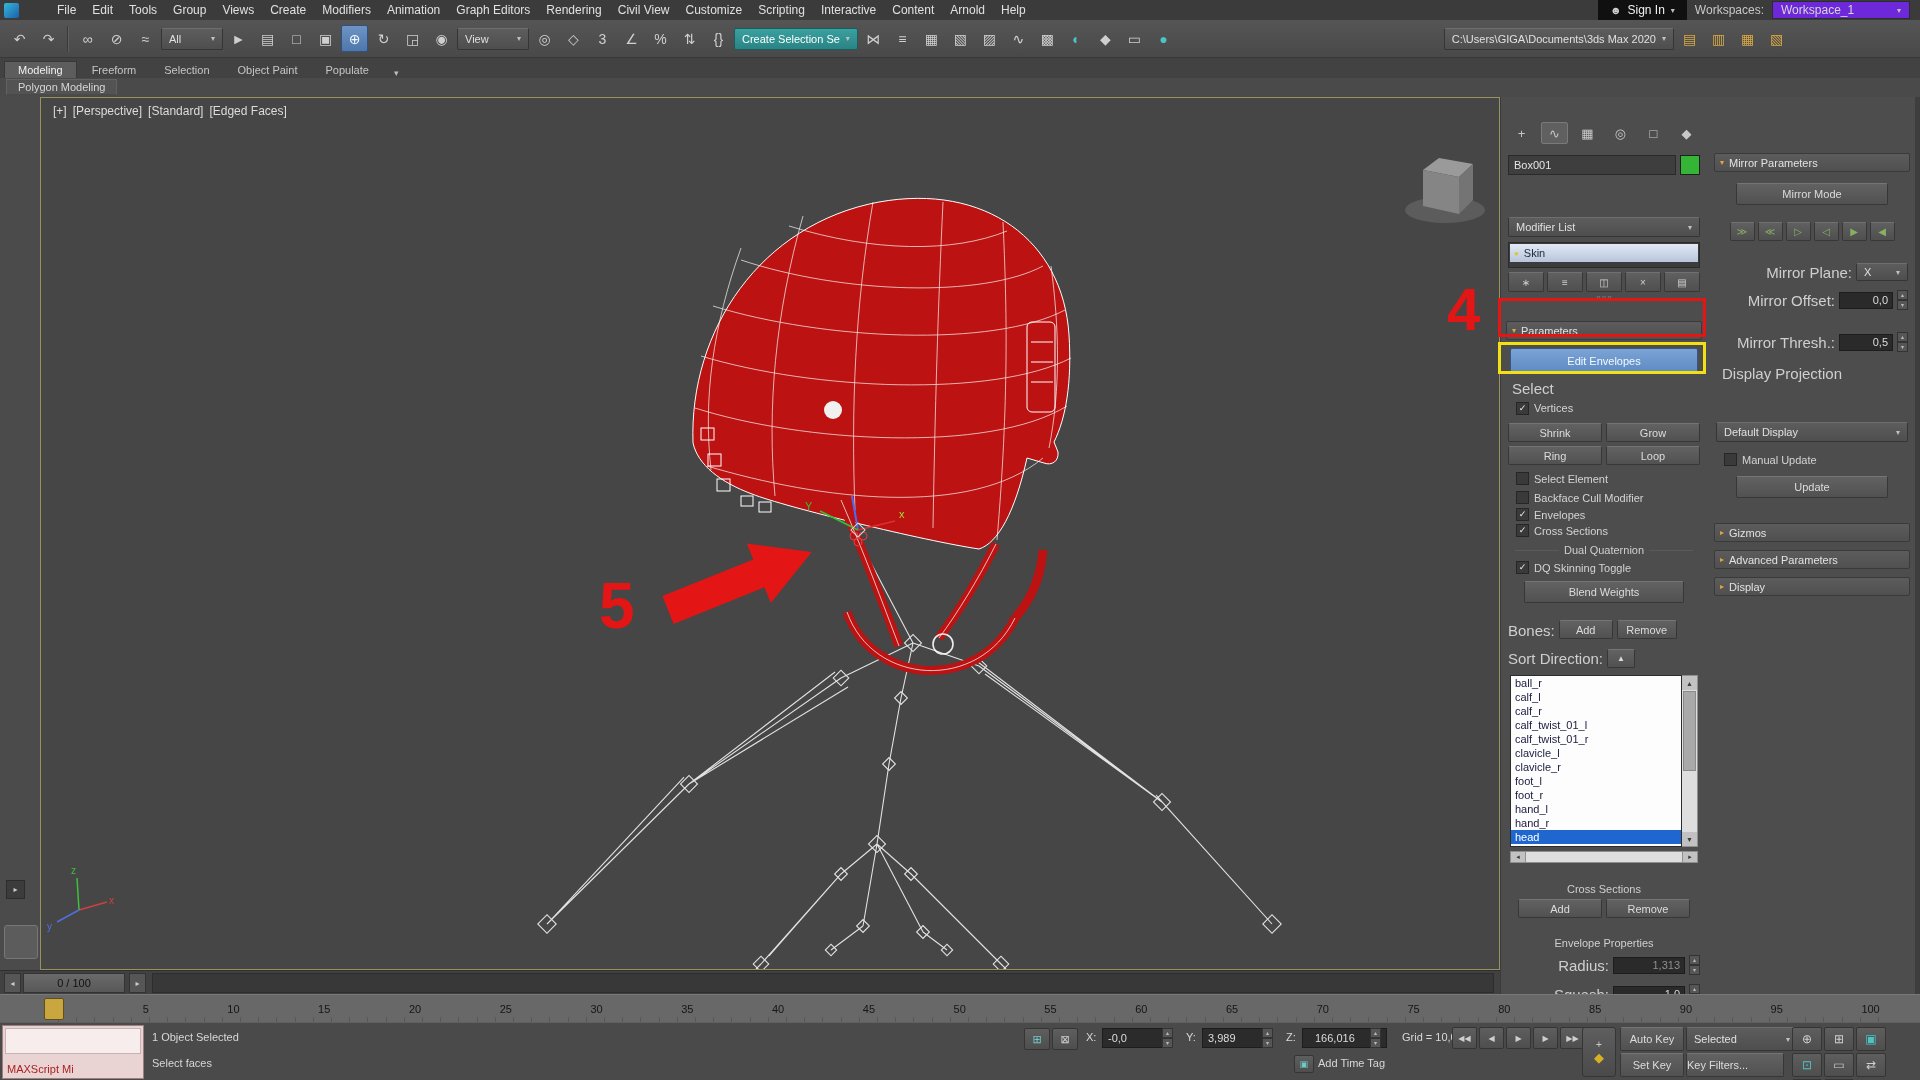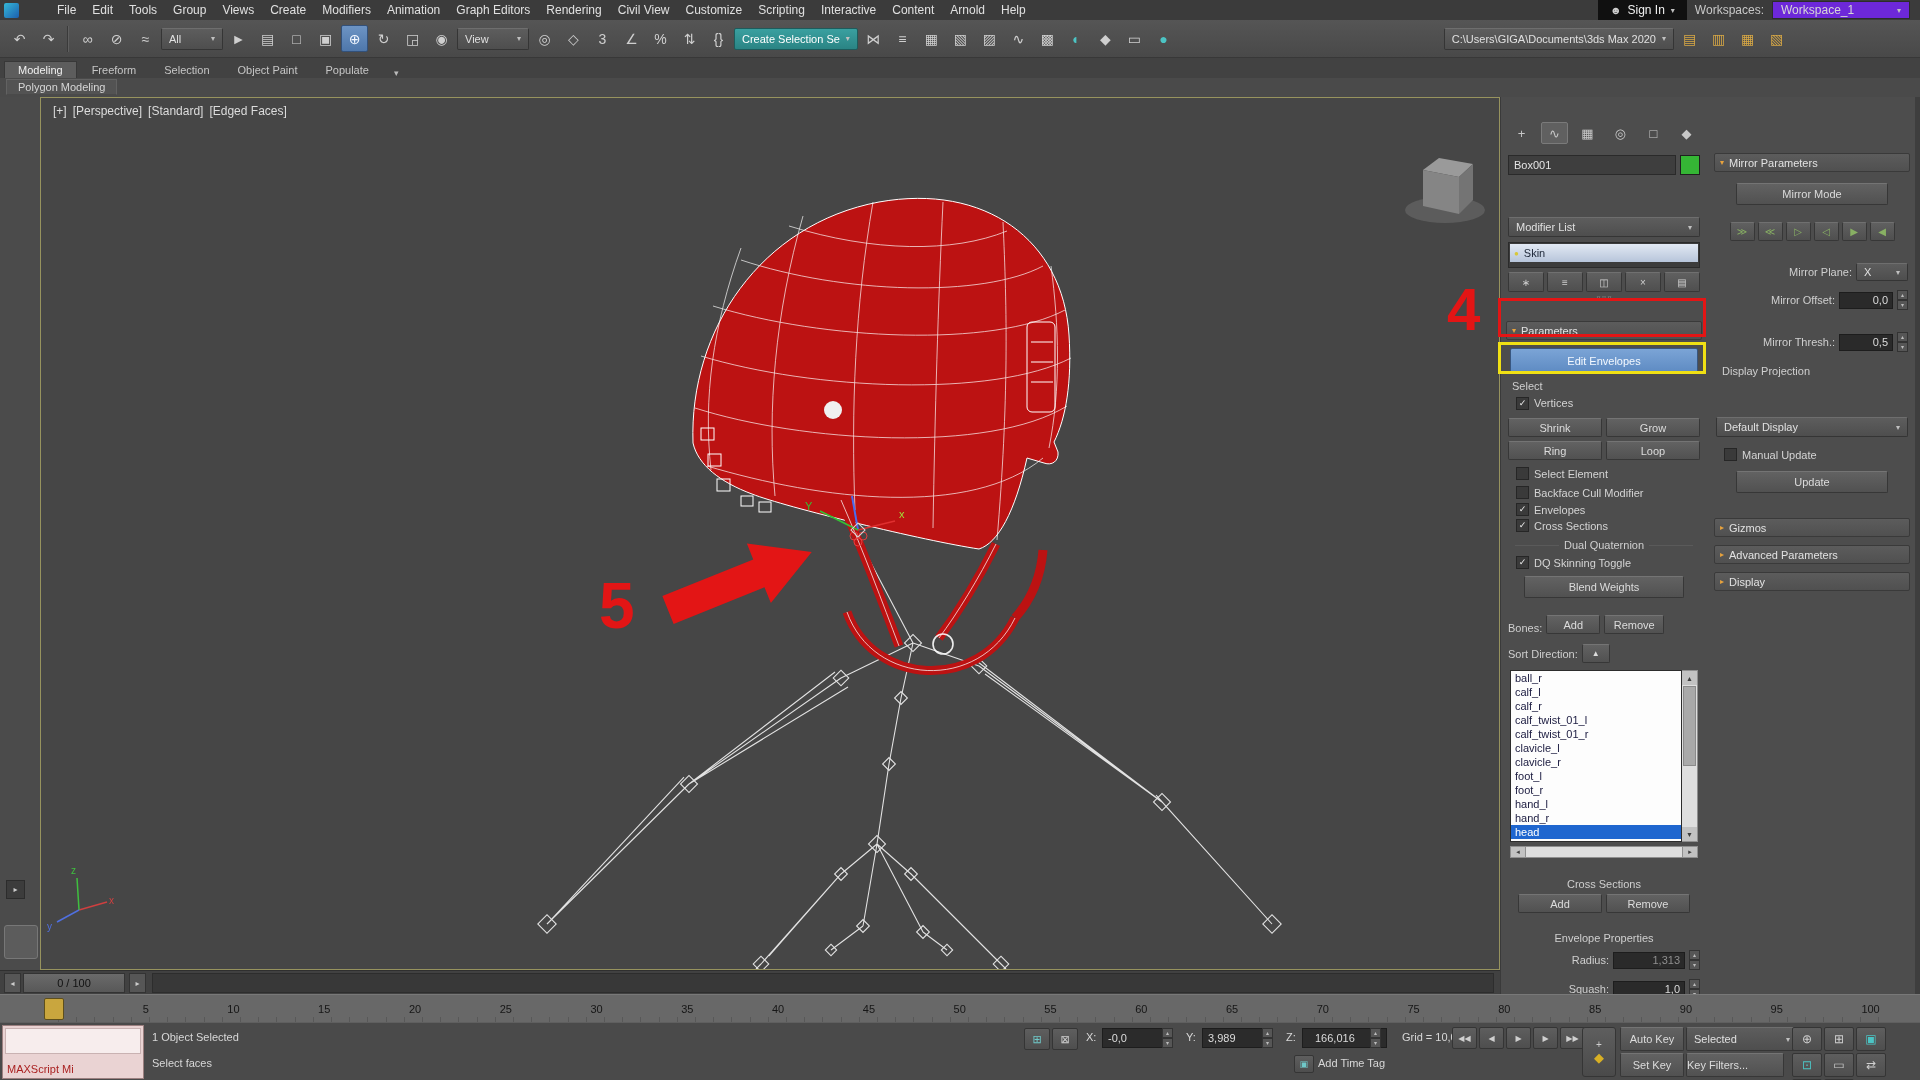--- a/index.html
+++ b/index.html
@@ -88,21 +88,21 @@
   .rollout{margin:0 2px;height:17px;background:linear-gradient(#5c5c5c,#505050);
            border:1px solid #3a3a3a;border-radius:2px;display:flex;align-items:center;gap:5px;
            padding:0 5px;font-size:11px;color:#e2e2e2;}
   .rarrow{color:#e8a33d;font-size:8px;}
   .btn{background:linear-gradient(#626262,#515151);border:1px solid #373737;border-top-color:#747474;
        border-radius:2px;color:#dcdcdc;font-size:11px;display:flex;align-items:center;
        justify-content:center;height:17px;}
   .btn.blue{background:linear-gradient(#7ba4d6,#5d8ac2);border-color:#38567f;color:#f4f9ff;}
   .btn.wide{margin:0 6px;height:24px;}
   .btn.half{flex:1;}
-  .lbl{font-size:11px;color:#cfcfcf;}
+  .lbl{font-size:15px;color:#cfcfcf;}
   .cbrow{display:flex;align-items:center;gap:5px;padding:0 4px 0 12px;font-size:11px;color:#d4d4d4;}
   .cb{width:11px;height:11px;background:#3a3a3a;border:1px solid #262626;display:inline-flex;
       align-items:center;justify-content:center;flex:none;}
   .cb .mk{color:#eee;font-size:9px;line-height:1;}
   .grpline{display:flex;align-items:center;font-size:11px;color:#cfcfcf;margin:0 6px;}
   .gl{flex:1;border-top:1px solid #6a6a6a;opacity:.45;margin:0 5px;}
   .sfield{background:#2a2a2a;border:1px solid #1d1d1d;color:#dcdcdc;font-size:11px;height:15px;
           display:flex;align-items:center;justify-content:flex-end;padding:0 4px;}
   .sfield.gray{color:#8f8f8f;}
   .sarrows{display:flex;flex-direction:column;width:11px;}

